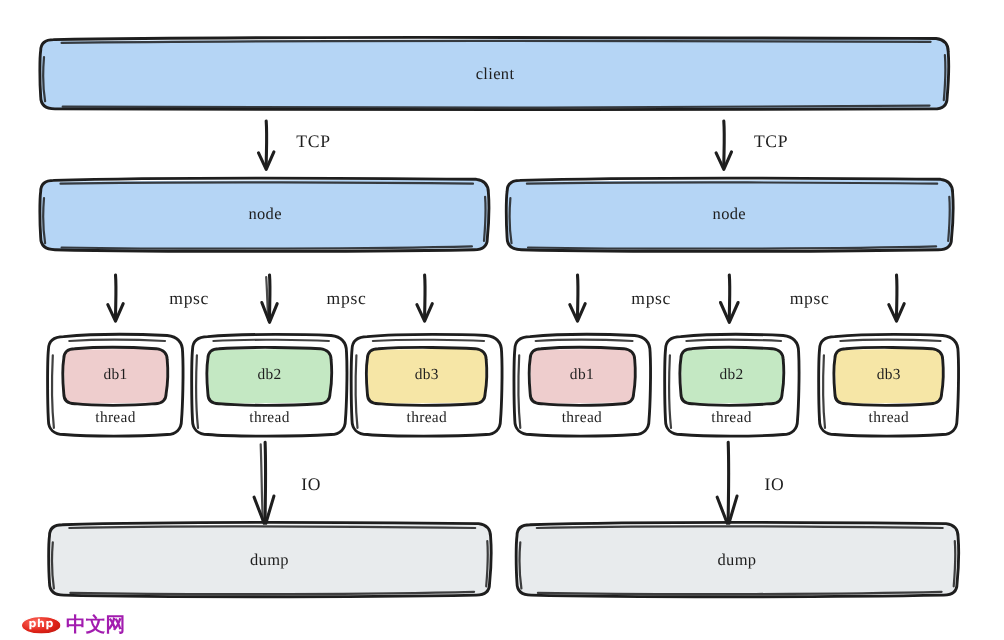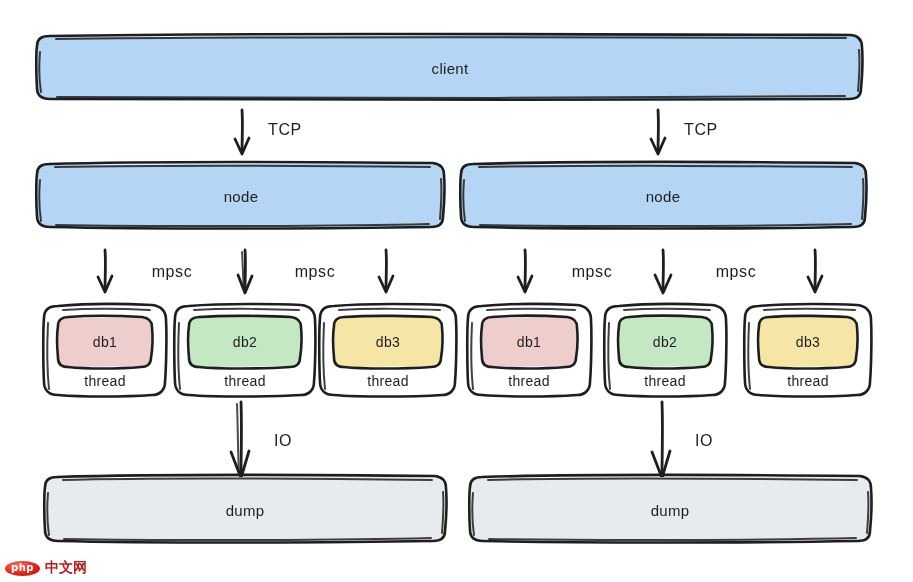--- a/index.html
+++ b/index.html
@@ -1,34 +1,34 @@
 <!DOCTYPE html>
 <html><head>
 <meta charset="utf-8">
 <style>
   html,body{margin:0;padding:0;background:#ffffff;}
   body{width:913px;height:582px;position:relative;overflow:hidden;
        font-family:"DejaVu Sans",sans-serif;}
   #canvas{position:absolute;inset:0;width:913px;height:582px;}
-  .lbl{position:absolute;font-family:Liberation Sans, sans-serif;
+  .lbl{position:absolute;font-family:Liberation Serif, serif;
        color:#1e1e1e;white-space:nowrap;pointer-events:none;}
   .box-lbl{font-size:15px;letter-spacing:.3px;}
   .db-lbl{font-size:14px;letter-spacing:.3px;text-align:right;}
   .thread-lbl{font-size:14px;letter-spacing:.3px;}
   .edge-lbl{font-size:16px;letter-spacing:.6px;}
   .ctr{transform:translate(-50%,-50%);}
   
   #wm{position:absolute;left:4px;top:558px;height:20px;display:flex;
       align-items:center;gap:4px;}
   #wm .php{display:inline-block;background:
       radial-gradient(ellipse at 35% 30%,#ff6a5e 0%,#e02318 55%,#b3130c 100%);
       color:#fff;font-size:10px;font-weight:bold;font-family:"DejaVu Sans",sans-serif;
       border-radius:50%/50%;padding:1px 6px 2px 6px;line-height:12px;
-      letter-spacing:.5px;border:1px solid #ffffff;}
-  #wm .cn{font-size:14px;color:#b91c1c;font-weight:bold;
+      letter-spacing:.5px;border:1px solid #ffffff;margin-left:15px;}
+  #wm .cn{font-size:18px;color:#a21caf;font-weight:bold;
       font-family:"DejaVu Sans",sans-serif;letter-spacing:0px;}
 </style>
 </head>
 <body>
 
 <svg id="canvas" viewBox="0 0 913 582">
   <defs>
     <style>
       .rough{fill:none;stroke:#1e1e1e;stroke-linecap:round;stroke-linejoin:round;}
       .r2{stroke-width:2.6;}

